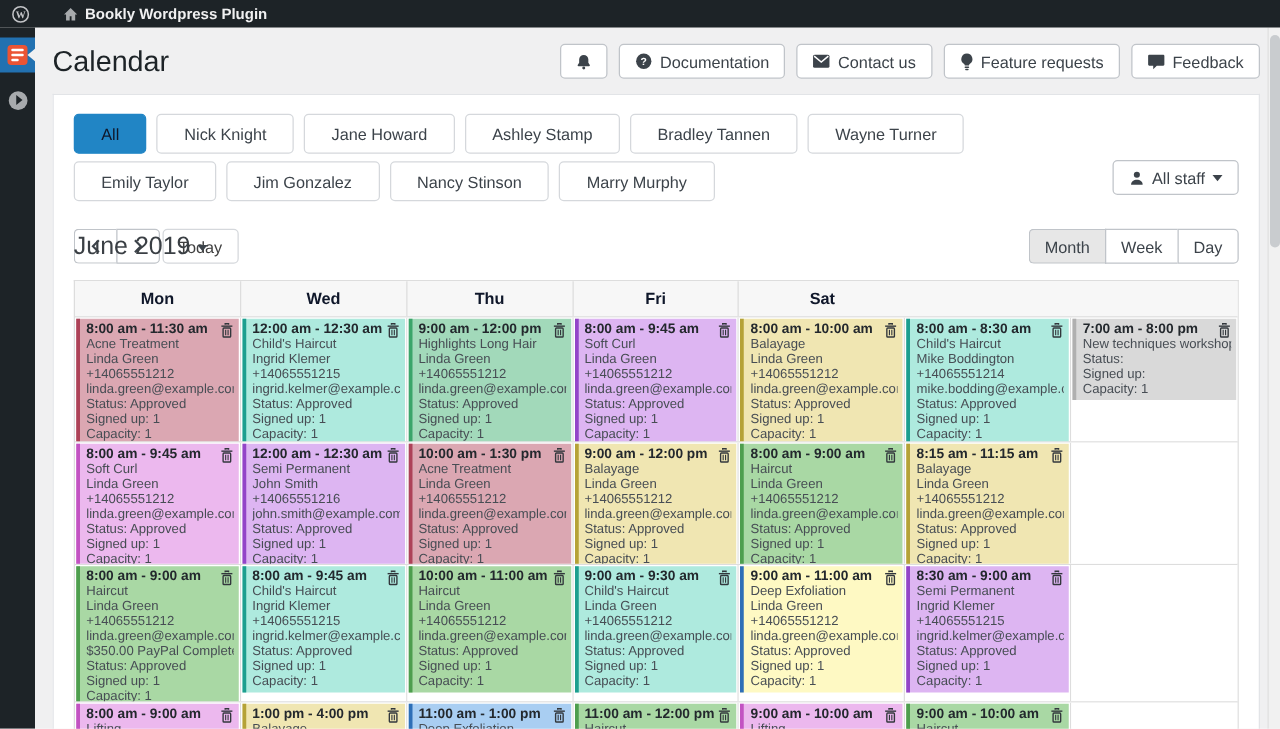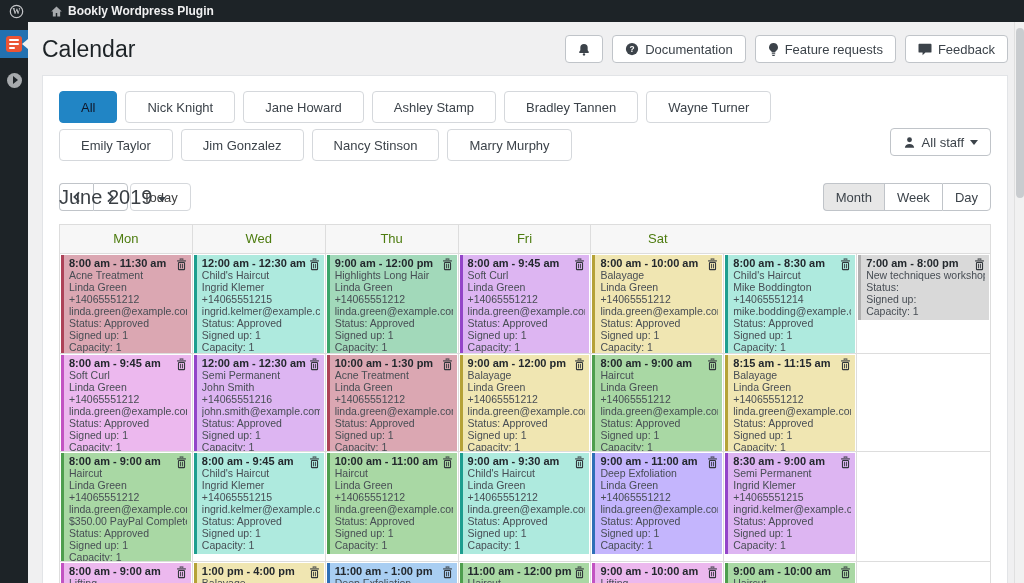--- a/index.html
+++ b/index.html
@@ -72,21 +72,21 @@
   .period { position:absolute; left:0; right:0; text-align:left; font-size:20px;
     color:#3a3f44; pointer-events:none; }
   .period span { pointer-events:auto; cursor:pointer; }
   .period .caret { margin-left:6px; margin-bottom:2px; }
   .view-group { margin-left:auto; }
   .btn.view-active { background:#e7e7e7; }
   
   .calendar { margin-top:13px; border:1px solid #ddd; border-bottom:none; }
   .cal-head, .week-row { display:grid; grid-template-columns:repeat(7,1fr); }
   .cal-head { background:#f7f7f7; border-bottom:1px solid #ddd; }
-  .cal-head .hcell { text-align:center; font-size:13px; font-weight:normal; color:#4d7c0f;
+  .cal-head .hcell { text-align:center; font-size:13px; font-weight:bold; color:#0f172a;
     padding:6px 0 7px; border-right:1px solid #ddd; }
   .cal-head .hcell:last-child { border-right:none; }
   .week-row { border-bottom:1px solid #ddd; overflow:hidden; }
   .day-cell { border-right:1px solid #ddd; background:#fff; overflow:hidden; cursor:pointer; }
   .day-cell:last-child { border-right:none; }
   .event { position:relative; margin:1px 1px 2px 1px; padding:2px 4px 3px 5px;
     border-left:3px solid; font-size:10.5px; line-height:12px; color:#474d54;
     overflow:hidden; cursor:pointer; }
   .event .time { font-weight:bold; font-size:11px; color:#23282d; padding-right:15px;
     white-space:nowrap; }
@@ -141,20 +141,27 @@
             <path d="M8 1.6a4.2 4.2 0 0 0-4.2 4.2v3.1L2.6 10.6c-.45.5-.1 1.3.57 1.3h9.66c.67 0 1.02-.8.57-1.3l-1.2-1.7V5.8A4.2 4.2 0 0 0 8 1.6z" fill="#3c434a"></path>
             <circle cx="8" cy="13.6" r="1.35" fill="#3c434a"></circle>
           </svg>
       </button>
       <button class="btn">
         <svg width="14" height="14" viewBox="0 0 16 16">
             <circle cx="8" cy="8" r="7" fill="#3c434a"></circle>
             <text x="8" y="11.4" font-size="9.5" font-weight="bold" fill="#fff" text-anchor="middle">?</text>
           </svg>
         <span>Documentation</span>
+      </button>
+      <button class="btn">
+        <svg width="14" height="12" viewBox="0 0 16 13">
+            <rect x="0.5" y="0.5" width="15" height="12" rx="1.5" fill="#3c434a"></rect>
+            <path d="M1.5 1.8 8 7.2l6.5-5.4" fill="none" stroke="#fff" stroke-width="1.4"></path>
+          </svg>
+        <span>Contact us</span>
       </button>
       <button class="btn">
         <svg width="11" height="15" viewBox="0 0 12 16">
             <path d="M6 .8a4.8 4.8 0 0 0-2.7 8.8c.5.35.9 1 .9 1.6h3.6c0-.6.4-1.25.9-1.6A4.8 4.8 0 0 0 6 .8z" fill="#3c434a"></path>
             <rect x="4" y="12" width="4" height="1.3" rx=".6" fill="#3c434a"></rect>
             <rect x="4.5" y="13.9" width="3" height="1.3" rx=".6" fill="#3c434a"></rect>
           </svg>
         <span>Feature requests</span>
       </button>
       <button class="btn">
@@ -527,21 +534,21 @@
                 <div class="line">Capacity: 1</div>
                 <svg class="trash" width="11" height="13" viewBox="0 0 16 18">
                   <path d="M6 2.2V1h4v1.2" fill="none" stroke="currentColor" stroke-width="1.5"></path>
                   <rect x="1.6" y="3" width="12.8" height="1.6" fill="currentColor"></rect>
                   <rect x="3.6" y="6" width="8.8" height="10.4" rx="1" fill="none" stroke="currentColor" stroke-width="1.6"></rect>
                   <path d="M6.6 8v6.5M9.4 8v6.5" stroke="currentColor" stroke-width="1.3"></path>
                 </svg>
               </div>
             </div>
             <div class="day-cell">
-              <div class="event" style="background: #c4b5fd; border-left-color: rgb(46, 111, 183);">
+              <div class="event" style="background: #fef9c3; border-left-color: rgb(46, 111, 183);">
                 <div class="time">9:00 am - 11:00 am</div>
                 <div class="line">Deep Exfoliation</div>
                 <div class="line">Linda Green</div>
                 <div class="line">+14065551212</div>
                 <div class="line">linda.green@example.com</div>
                 <div class="line">Status: Approved</div>
                 <div class="line">Signed up: 1</div>
                 <div class="line">Capacity: 1</div>
                 <svg class="trash" width="11" height="13" viewBox="0 0 16 18">
                   <path d="M6 2.2V1h4v1.2" fill="none" stroke="currentColor" stroke-width="1.5"></path>

